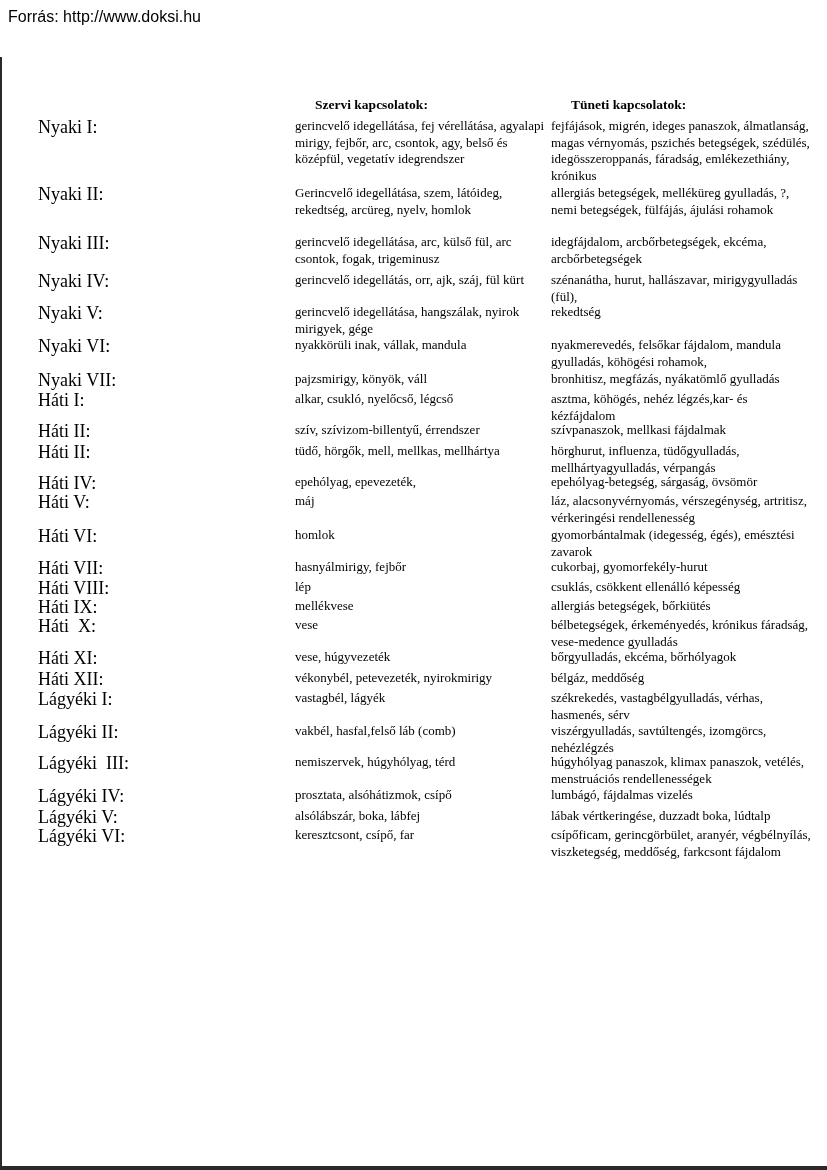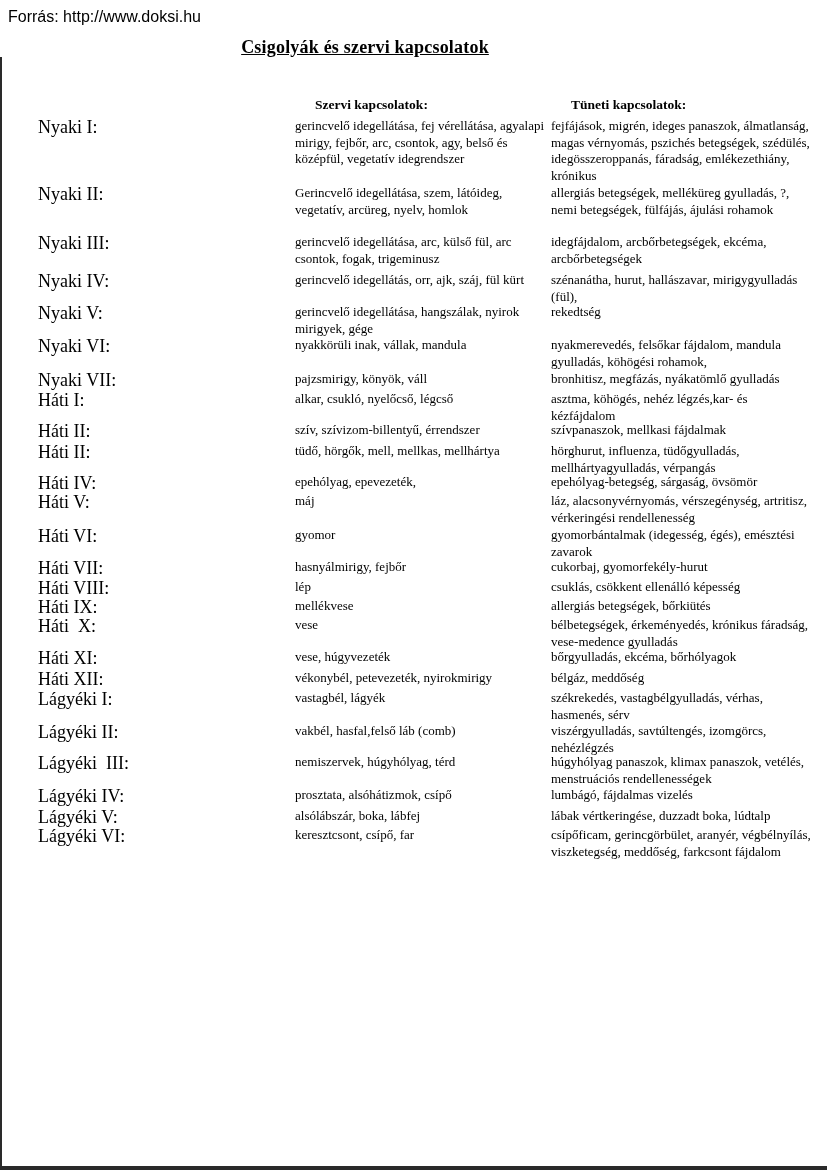--- a/index.html
+++ b/index.html
@@ -63,34 +63,33 @@
     background: #2a2a2a;
   }
 </style>
 </head>
 <body>
 
 <div class="page">
 
   <div class="source-note">Forrás: http://www.doksi.hu</div>
 
-  <div class="doc-title">Csigolyák és szervi kapcsolatok</div>
 
   <div class="col-header organ-header">Szervi kapcsolatok:</div>
   <div class="col-header symptom-header">Tüneti kapcsolatok:</div>
 
   <div class="row" style="top:118px">
     <div class="cell vlabel">Nyaki I:</div>
     <div class="cell organs">gerincvelő idegellátása, fej vérellátása, agyalapi mirigy, fejbőr, arc, csontok, agy, belső és középfül, vegetatív idegrendszer</div>
     <div class="cell symptoms">fejfájások, migrén, ideges panaszok, álmatlanság, magas vérnyomás, pszichés betegségek, szédülés, idegösszeroppanás, fáradság, emlékezethiány, krónikus</div>
   </div>
 
   <div class="row" style="top:185px">
     <div class="cell vlabel">Nyaki II:</div>
-    <div class="cell organs">Gerincvelő idegellátása, szem, látóideg, vegetatív, arcüreg, nyelv, homlok</div>
+    <div class="cell organs">Gerincvelő idegellátása, szem, látóideg, rekedtség, arcüreg, nyelv, homlok</div>
     <div class="cell symptoms">allergiás betegségek, melléküreg gyulladás, ?, nemi betegségek, fülfájás, ájulási rohamok</div>
   </div>
 
   <div class="row" style="top:234px">
     <div class="cell vlabel">Nyaki III:</div>
     <div class="cell organs">gerincvelő idegellátása, arc, külső fül, arc csontok,  fogak, trigeminusz</div>
     <div class="cell symptoms">idegfájdalom, arcbőrbetegségek, ekcéma, arcbőrbetegségek</div>
   </div>
 
   <div class="row" style="top:272px">
@@ -142,21 +141,21 @@
   </div>
 
   <div class="row" style="top:493px">
     <div class="cell vlabel">Háti V:</div>
     <div class="cell organs">máj</div>
     <div class="cell symptoms">láz, alacsonyvérnyomás, vérszegénység, artritisz, vérkeringési rendellenesség</div>
   </div>
 
   <div class="row" style="top:527px">
     <div class="cell vlabel">Háti VI:</div>
-    <div class="cell organs">gyomor</div>
+    <div class="cell organs">homlok</div>
     <div class="cell symptoms">gyomorbántalmak (idegesség, égés), emésztési zavarok</div>
   </div>
 
   <div class="row" style="top:559px">
     <div class="cell vlabel">Háti VII:</div>
     <div class="cell organs">hasnyálmirigy, fejbőr</div>
     <div class="cell symptoms">cukorbaj, gyomorfekély-hurut</div>
   </div>
 
   <div class="row" style="top:579px">

